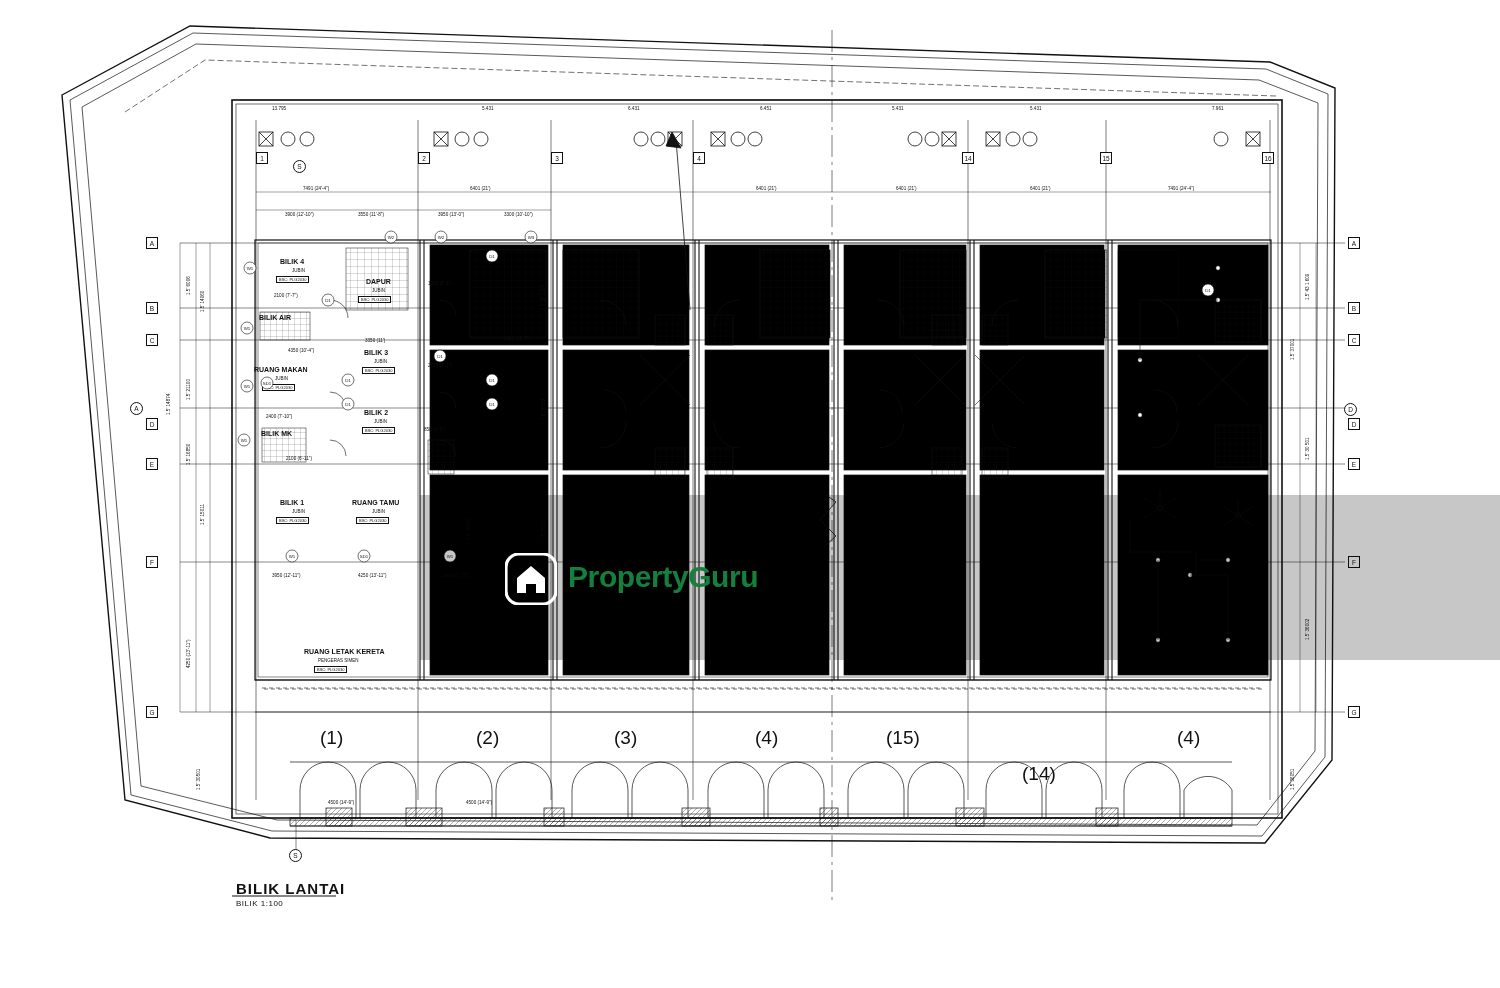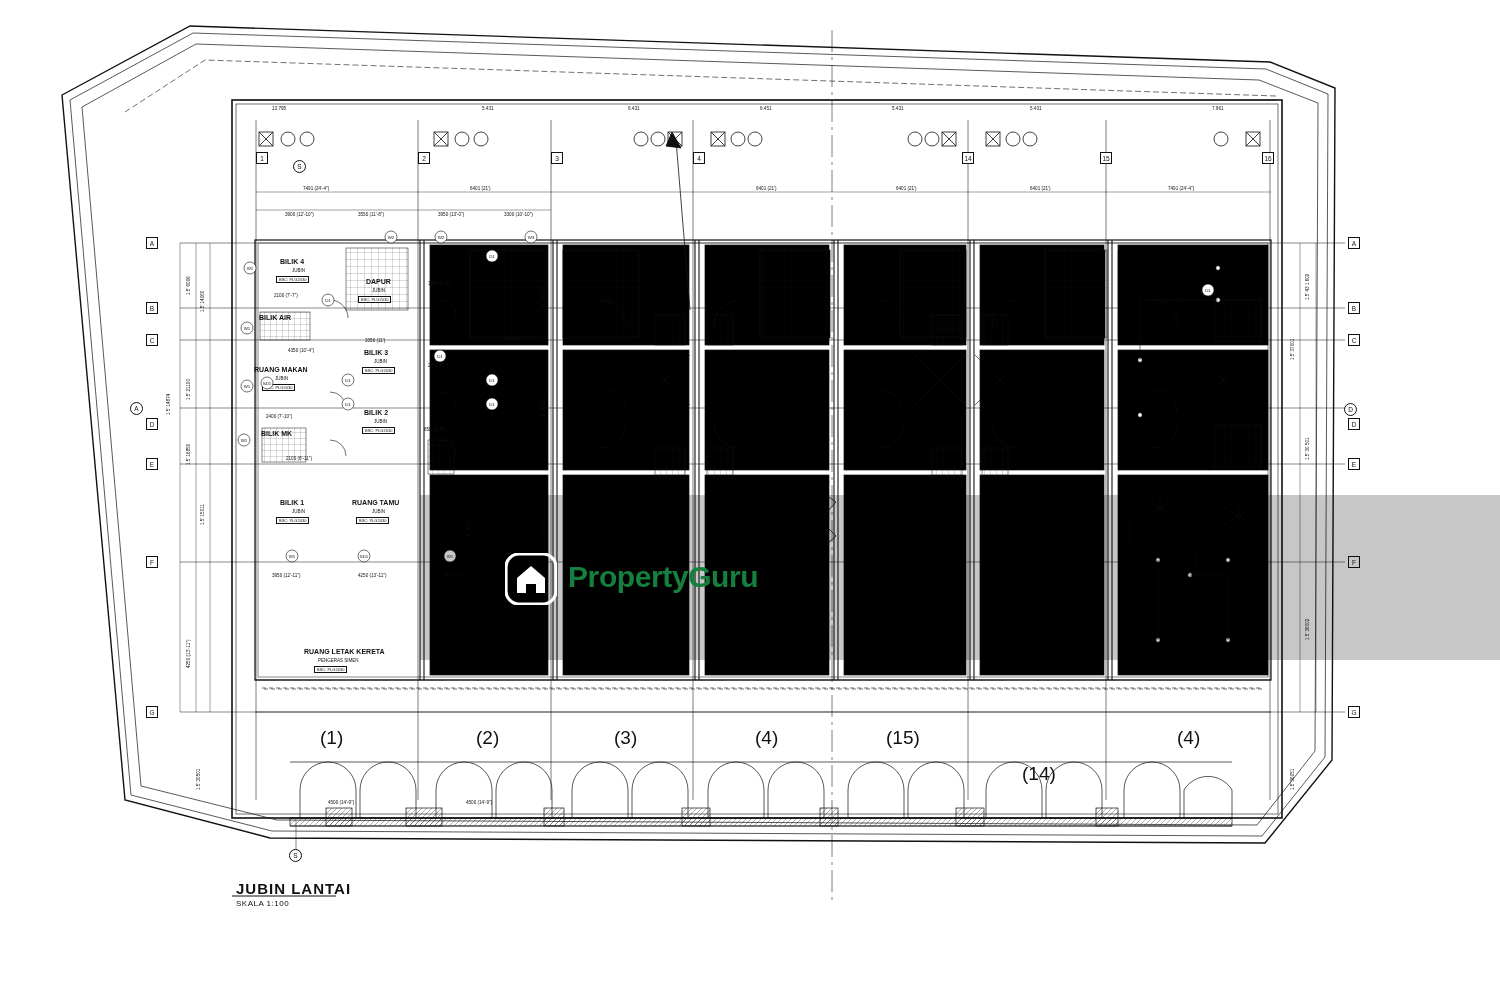--- a/index.html
+++ b/index.html
@@ -479,19 +479,19 @@
     </g>
   </svg>
 
   <div class="wm"></div>
   <svg class="wm-logo" viewBox="0 0 52 52">
     <rect x="1" y="1" width="50" height="50" rx="13" fill="none" stroke="#ffffff" stroke-width="3.2"></rect>
     <path d="M26,13 L40,25 L40,40 L31,40 L31,31 L21,31 L21,40 L12,40 L12,25 Z" fill="#ffffff"></path>
   </svg>
   <div class="wm-text">PropertyGuru</div>
 
-  <div class="title">JUBIN LANTAI</div>
-  <div class="subtitle">SKALA 1:100</div>
+  <div class="title">BILIK LANTAI</div>
+  <div class="subtitle">BILIK 1:100</div>
   <svg class="abs" style="left:232px;top:895px;" width="120" height="4" viewBox="0 0 120 4">
     <line x1="0" y1="1" x2="104" y2="1" stroke="#111" stroke-width="1.2"></line>
   </svg>
 
 </div>
 
 </body></html>

